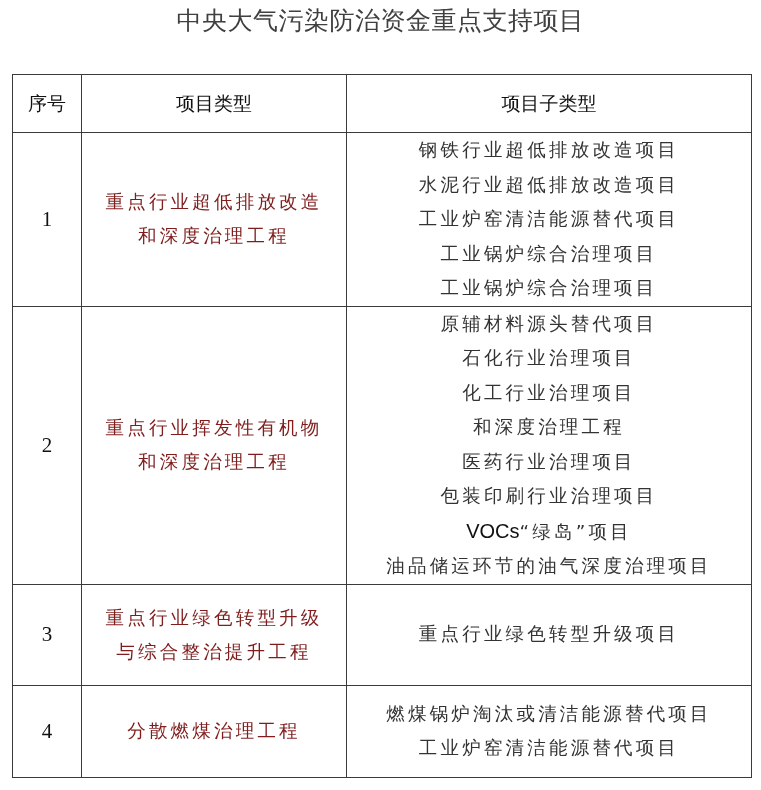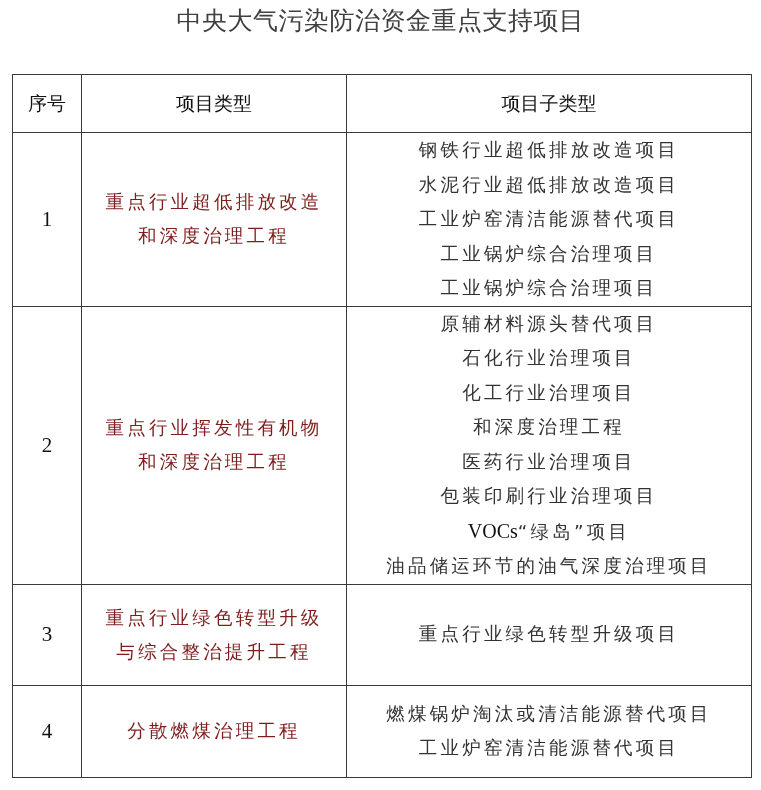--- a/index.html
+++ b/index.html
@@ -64,21 +64,21 @@
     }
     td.type-cell .line { display: block; }
     td.sub-cell {
       font-size: 18.5px;
       line-height: 34.5px;
       letter-spacing: 3.2px;
       color: #333333;
     }
     td.sub-cell .line { display: block; white-space: nowrap; }
     .latin {
-      font-family: Liberation Serif, serif;
+      font-family: Liberation Sans, sans-serif;
       letter-spacing: 0;
       font-size: 20px;
       color: #111111;
     }
     tr.r1 td { height: 171px; text-align: center; }
     tr.r2 td { height: 276px; }
     tr.r3 td { height: 100px; }
     tr.r4 td { height: 91px; }
   </style>
 </head>

